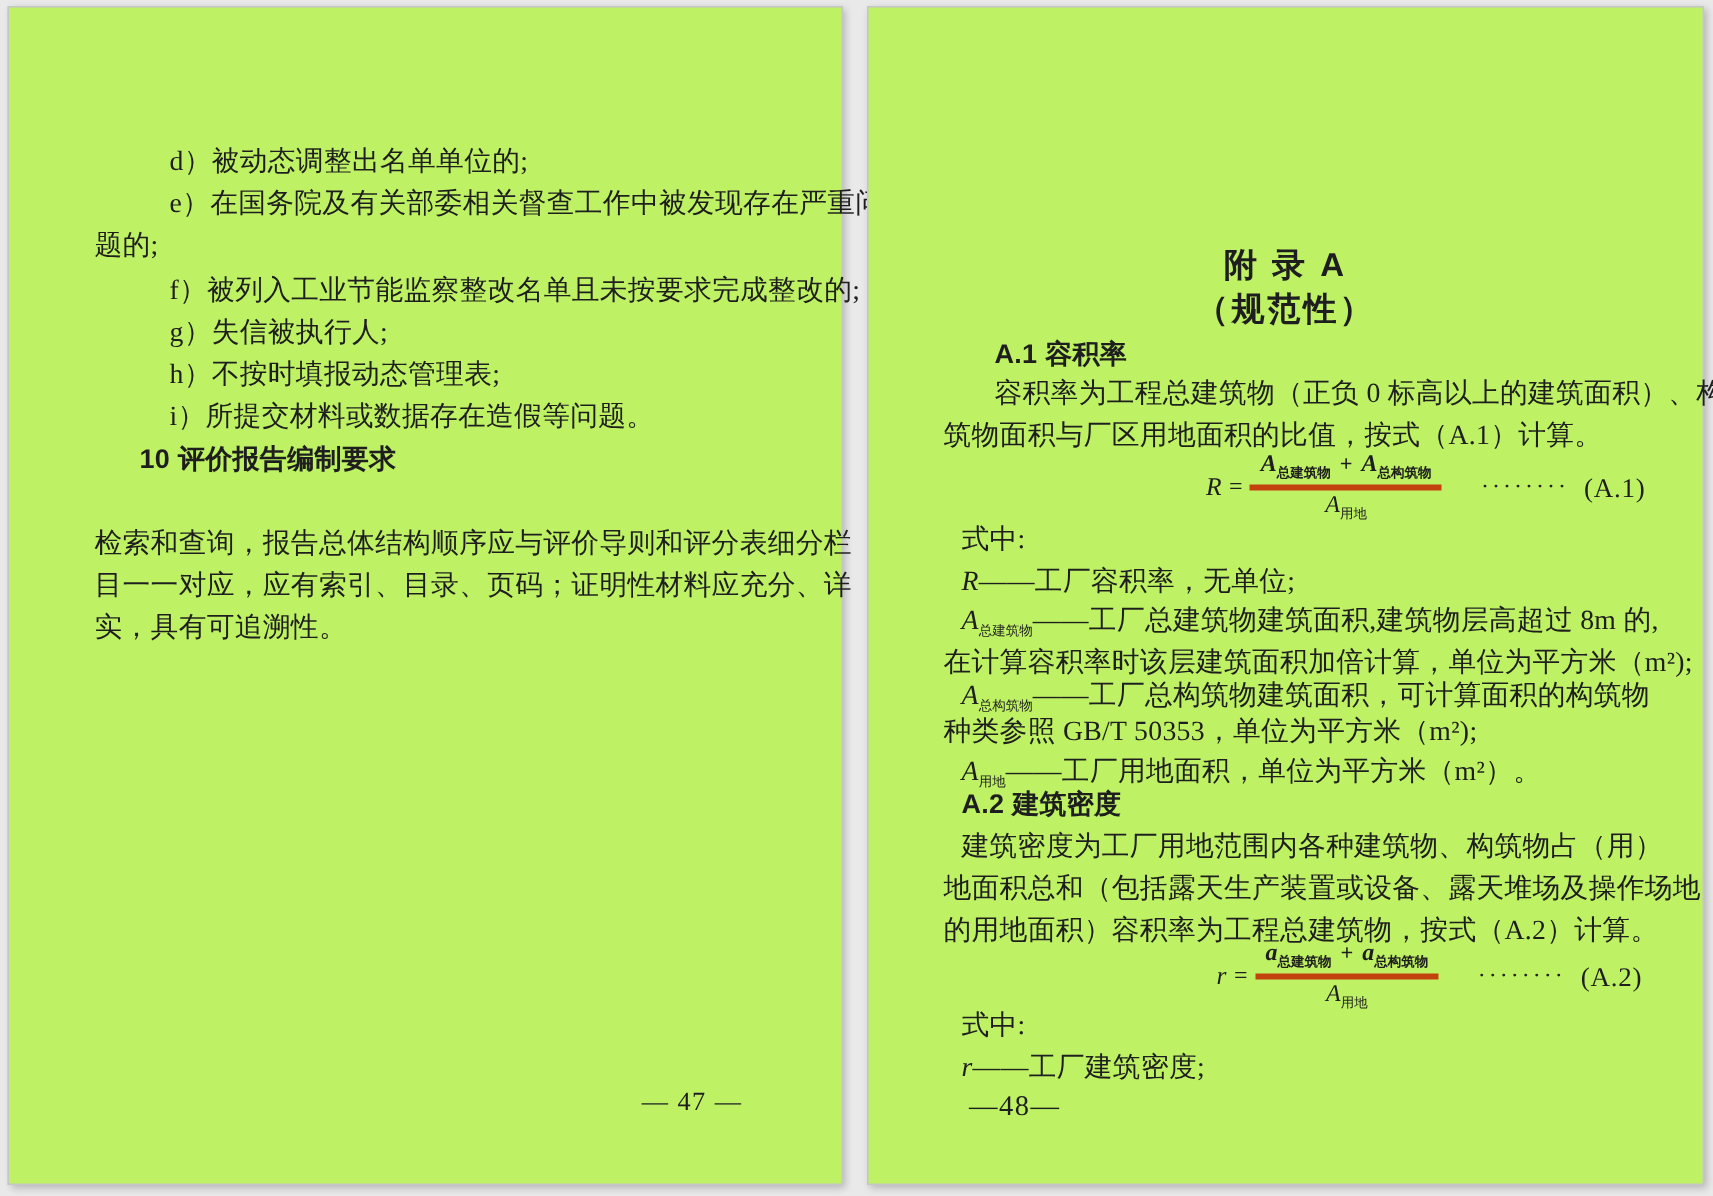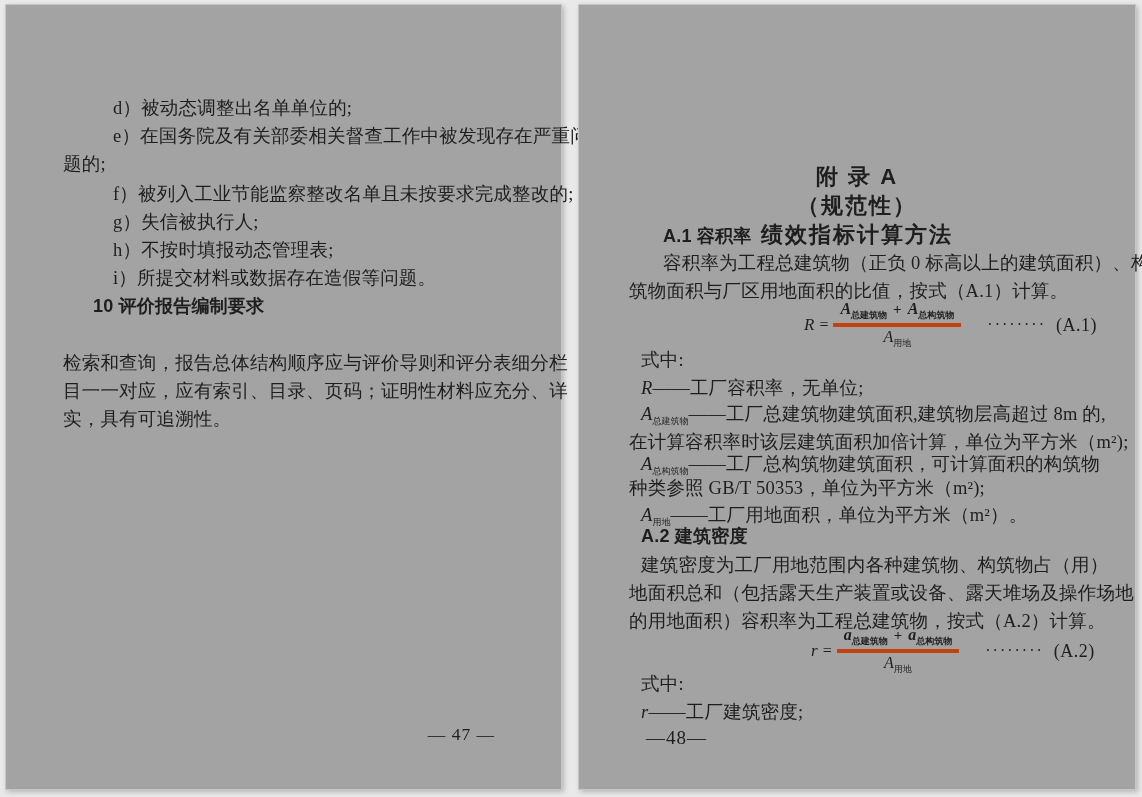--- a/index.html
+++ b/index.html
@@ -6,21 +6,21 @@
   body{
     width:1142px;height:797px;
     background:#e9e9e9;
     overflow:hidden;
     position:relative;
     font-family:"Liberation Serif","DejaVu Serif",serif;
     color:#1e1e1e;
   }
   .page{
     position:absolute;top:4px;height:786px;
-    background:#a3a3a3;
+    background:#bef264;
     border:1px solid #c6c6c6;
     box-sizing:border-box;
     box-shadow:2px 2px 5px rgba(0,0,0,0.22);
   }
   #page-left{left:5px;width:557px;}
   #page-right{left:578px;width:558px;}
 
   .ln{
     position:absolute;
     white-space:nowrap;
@@ -80,21 +80,20 @@
   <div class="ln x-head" style="top:288px">10 评价报告编制要求</div>
   <div class="ln x-flush" style="top:345px">检索和查询，报告总体结构顺序应与评价导则和评分表细分栏</div>
   <div class="ln x-flush" style="top:373px">目一一对应，应有索引、目录、页码；证明性材料应充分、详</div>
   <div class="ln x-flush" style="top:401px">实，具有可追溯性。</div>
   <div class="ln foot-l" style="top:716px">— 47 —</div>
 </div>
 
 <div class="page" id="page-right">
   <div class="ln r-title" style="top:114px">附 录 A</div>
   <div class="ln r-title" style="top:143px">（规范性）</div>
-  <div class="ln r-title" style="top:172px">绩效指标计算方法</div>
 
   <div class="ln r-deep r-head" style="top:218px">A.1 容积率</div>
   <div class="ln r-deep" style="top:245px">容积率为工程总建筑物（正负 0 标高以上的建筑面积）、构</div>
   <div class="ln r-flush" style="top:273px">筑物面积与厂区用地面积的比值，按式（A.1）计算。</div>
 
   <div class="eq" style="left:225px;top:298px">
     <span class="var">R</span>
     <span class="eqsign">=</span>
     <span class="frac">
       <span class="num">

